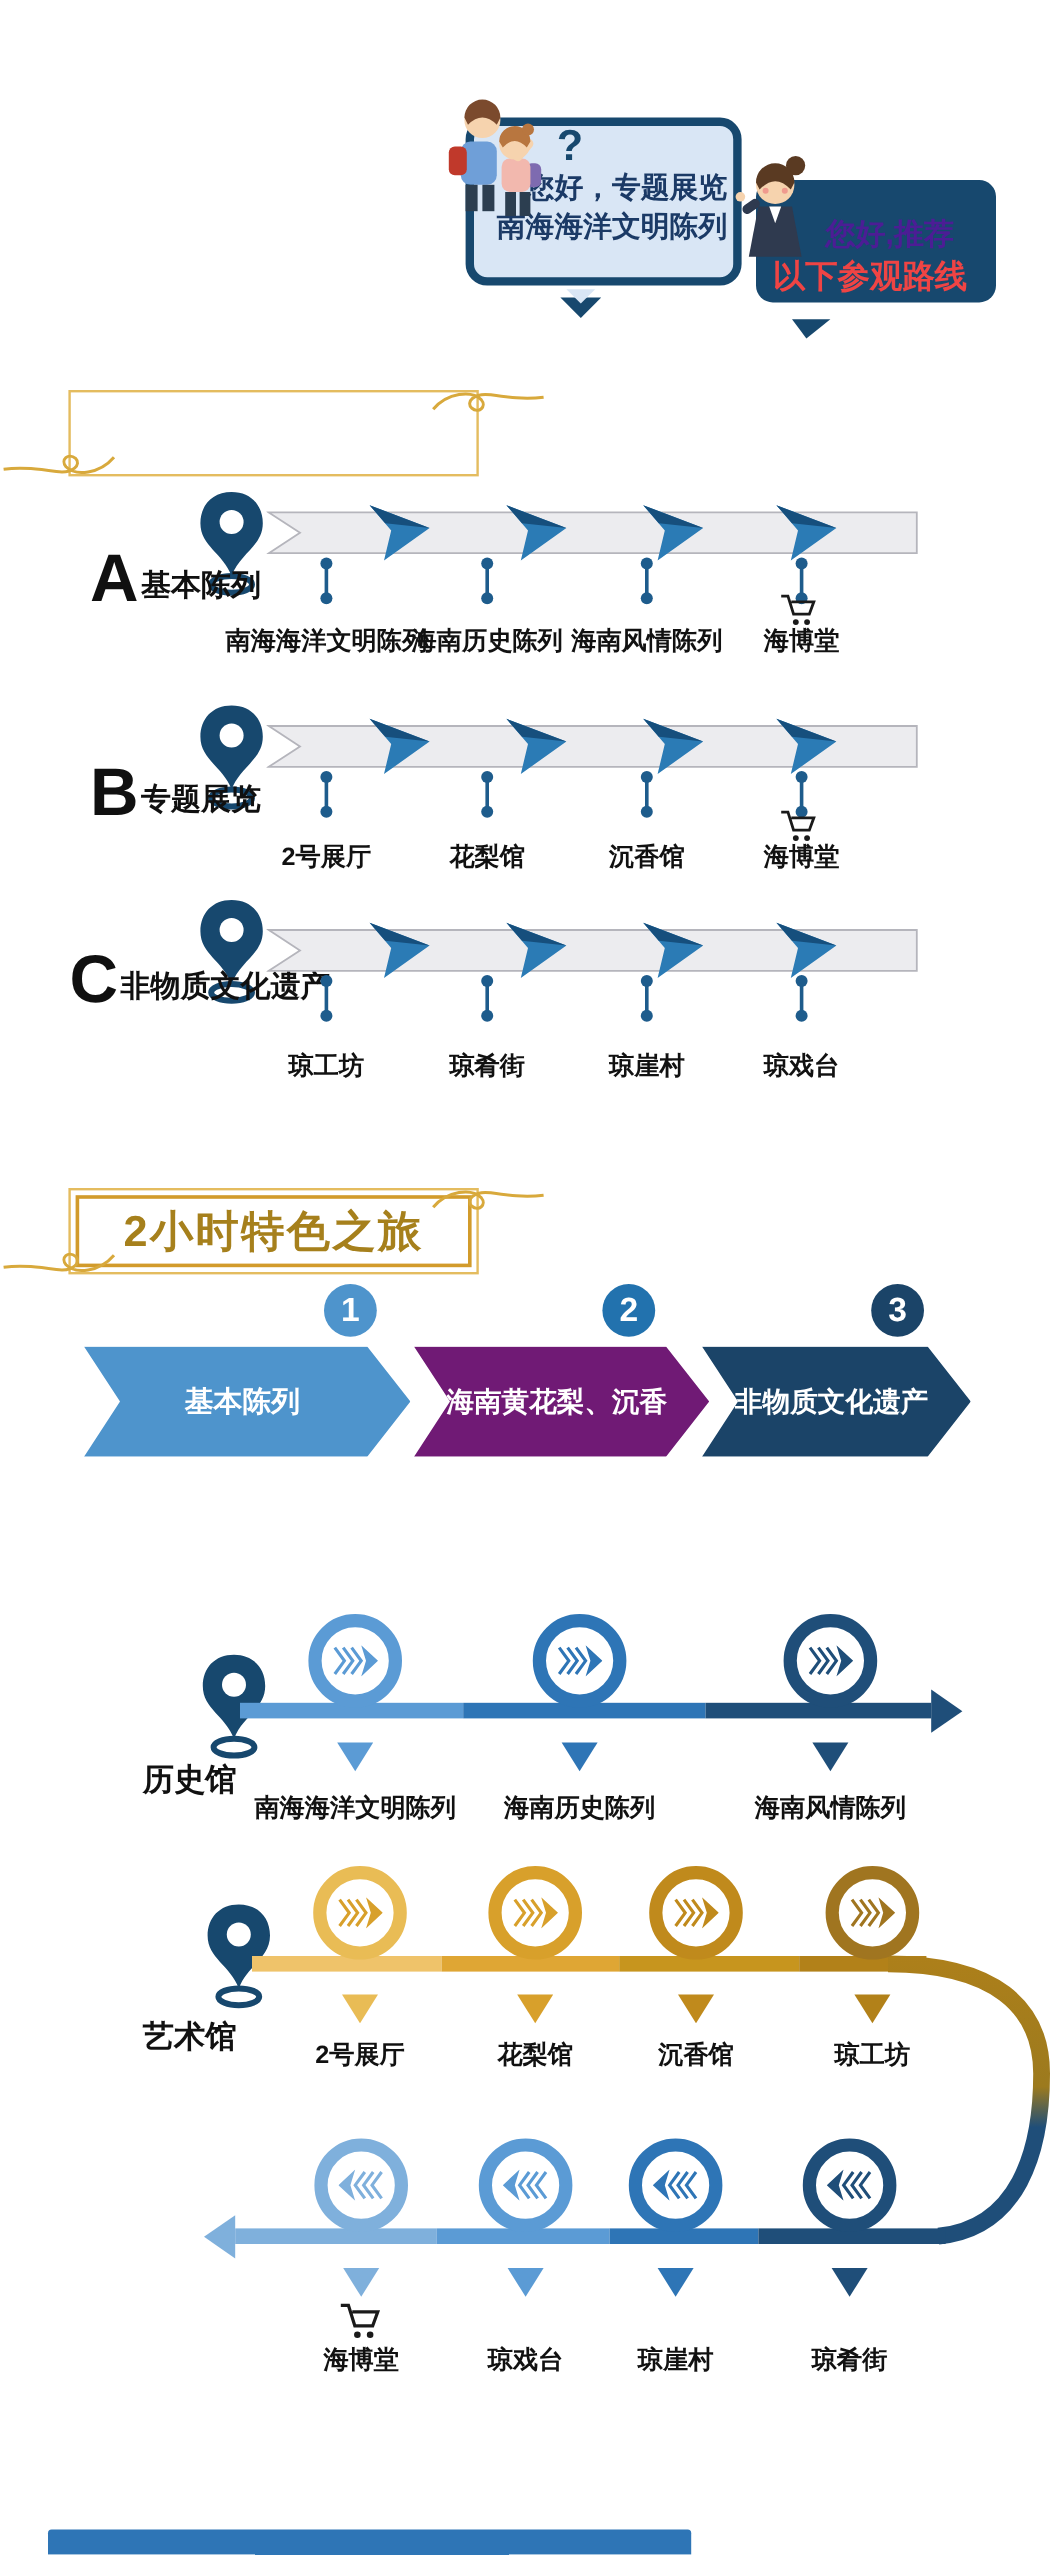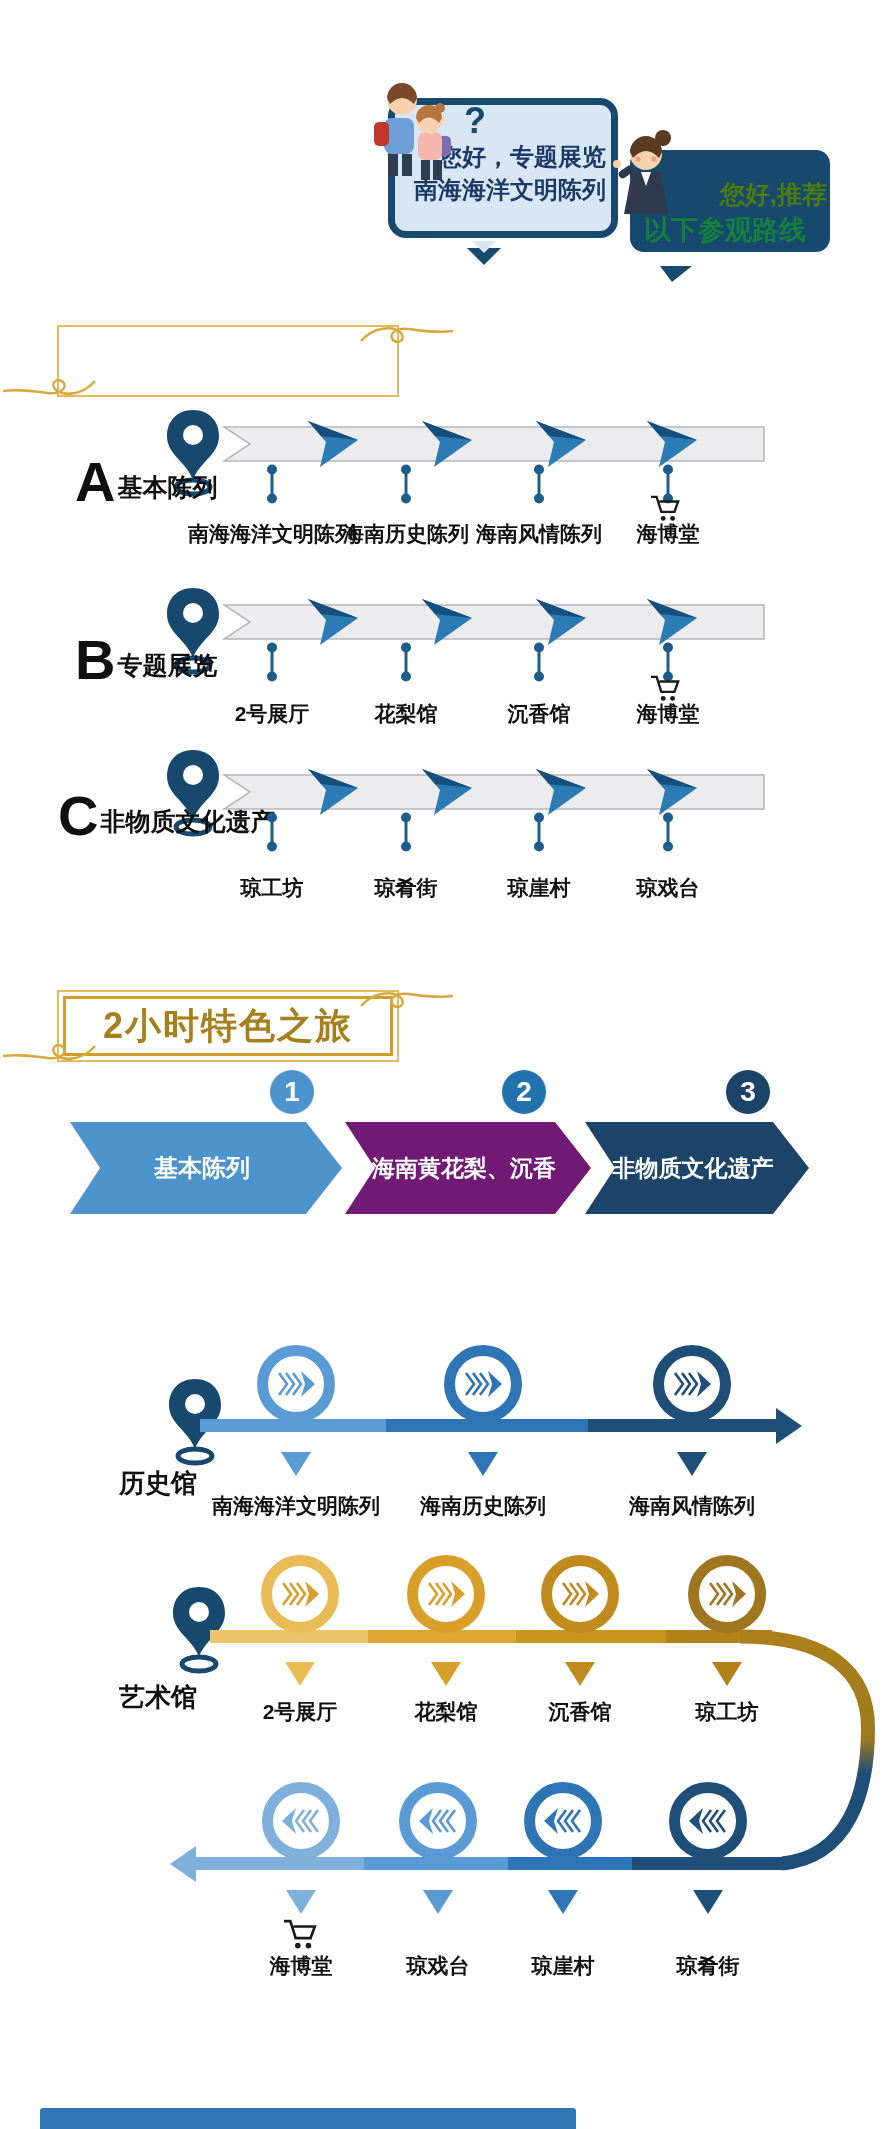--- a/index.html
+++ b/index.html
@@ -16,22 +16,22 @@
             border:12px solid transparent;border-top-color:#D9E6F5;border-bottom:0;}
   .q-text{position:absolute;left:400px;top:140px;width:206px;text-align:right;
           color:#1B3A66;font-weight:bold;font-size:24px;line-height:1.38;white-space:nowrap;}
   .q-mark{position:absolute;left:464px;top:100px;color:#17486E;font-weight:bold;font-size:36px;}
 
   .bubble-a{position:absolute;left:630px;top:150px;width:200px;height:102px;
             background:#17486E;border-radius:14px;}
   .bubble-a::before{content:"";position:absolute;left:28px;bottom:-30px;
             border:16px solid transparent;border-top-color:#17486E;border-bottom:0;
             transform:skewX(-14deg);}
-  .a-line1{position:absolute;left:688px;top:178px;color:#4d7c0f;font-weight:bold;font-size:25px;white-space:nowrap;margin-left:32px;}
-  .a-line2{position:absolute;left:644px;top:212px;color:#15803d;font-weight:bold;font-size:27px;white-space:nowrap;}
+  .a-line1{position:absolute;left:688px;top:178px;color:#4c1d95;font-weight:bold;font-size:25px;white-space:nowrap;}
+  .a-line2{position:absolute;left:644px;top:212px;color:#ef4444;font-weight:bold;font-size:27px;white-space:nowrap;}
 
   
   .title-box{position:absolute;left:57px;width:342px;height:72px;background:#fff;
              border:2px solid #E4BC5F;box-sizing:border-box;padding:4px;}
   .title-inner{width:100%;height:100%;border:3px solid #D29B2B;box-sizing:border-box;
                display:flex;align-items:center;justify-content:center;
                color:#A6801C;font-weight:bold;font-size:36px;letter-spacing:2px;white-space:nowrap;}
   .swirl{position:absolute;pointer-events:none;}
   .swirl-tr{right:-58px;top:-4px;}
   .swirl-bl{left:-58px;bottom:-4px;transform:rotate(180deg);}

